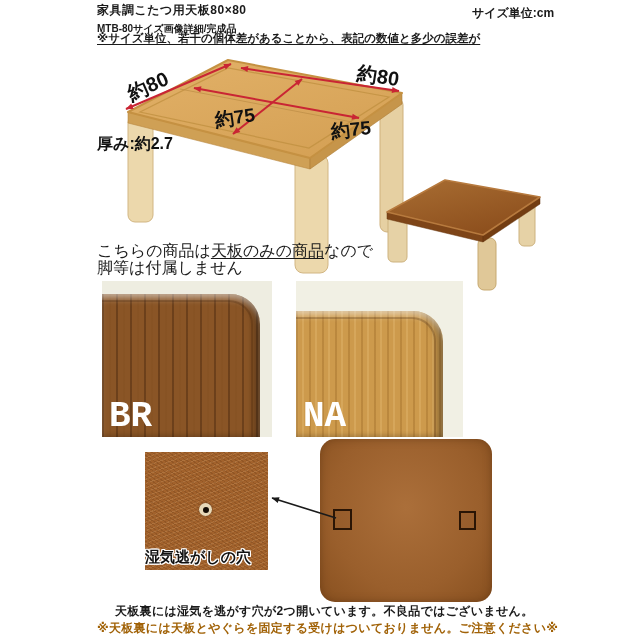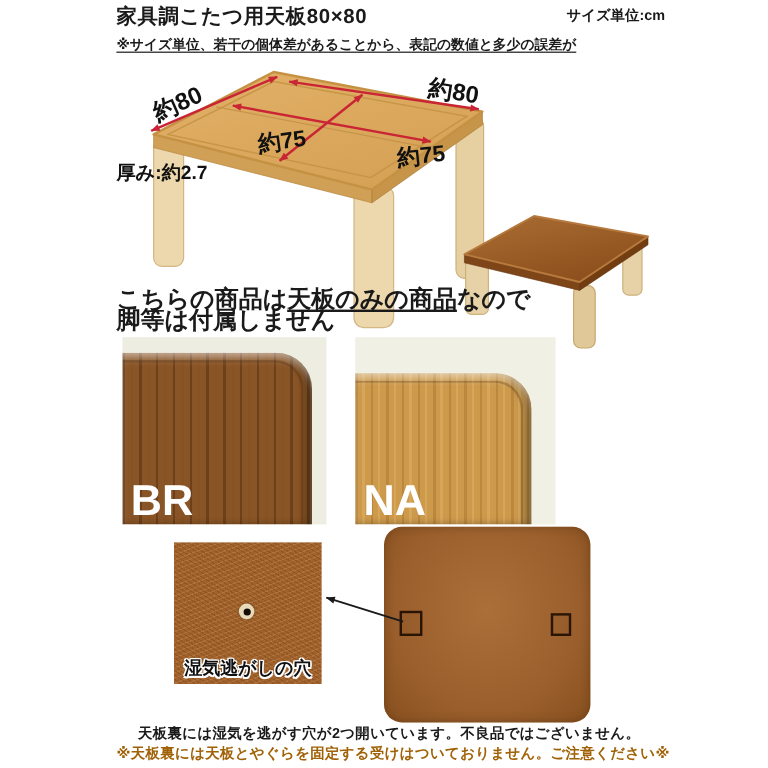--- a/index.html
+++ b/index.html
@@ -1,57 +1,57 @@
 <!DOCTYPE html>
 <html><head>
 <meta charset="utf-8">
 <style>
   html,body{margin:0;padding:0;background:#fff;}
   .page{position:relative;width:640px;height:640px;background:#ffffff;overflow:hidden;
         font-family:"Liberation Sans","DejaVu Sans",sans-serif;color:#1a1a1a;}
   .abs{position:absolute;}
 
   
-  .title{left:97px;top:2px;font-size:17px;font-weight:bold;letter-spacing:.5px;}
+  .title{left:97px;top:2px;font-size:12px;font-weight:bold;letter-spacing:.5px;}
   .sizeunit{left:472px;top:5px;font-size:12px;font-weight:bold;}
   .subtitle{left:97px;top:22px;font-size:10px;font-weight:bold;}
   .notice{left:97px;top:32px;width:465px;font-size:11.5px;font-weight:bold;line-height:12.5px;
           text-decoration:underline;text-underline-offset:2px;}
 
   
   .diagram{left:85px;top:55px;}
 
   
-  .onlynote{left:97px;top:242px;font-size:20px;font-weight:bold;line-height:17px;}
+  .onlynote{left:97px;top:242px;font-size:16px;font-weight:normal;line-height:17px;}
   .onlynote u{text-underline-offset:2px;}
 
   
   .photo{background:#eeede1;}
   .photo-br{left:102px;top:281px;width:170px;height:156px;}
   .photo-na{left:296px;top:281px;width:167px;height:156px;background:#f1f0e4;}
   .wood{position:absolute;left:0;bottom:0;border-radius:0 30px 0 0;
         box-shadow:inset 0 7px 7px -3px rgba(255,255,255,.55),
                    inset -9px 0 8px -4px rgba(0,0,0,.38),
-                   inset 0 -4px 6px -3px rgba(0,0,0,.18);}
+                   inset 0 -4px 6px -3px rgba(0,0,0,.18);font-family:Liberation Mono, monospace;}
   .wood-br{top:13px;right:12px;background-color:#8a5526;
      background-image:repeating-linear-gradient(90deg,rgba(40,16,2,.30) 0 2px,rgba(0,0,0,0) 2px 7px,rgba(125,75,28,.22) 7px 9px,rgba(0,0,0,0) 9px 14px);}
   .wood-na{top:30px;right:20px;background-color:#cd9a4c;
      background-image:repeating-linear-gradient(90deg,rgba(120,70,10,.22) 0 2px,rgba(0,0,0,0) 2px 6px,rgba(235,195,125,.30) 6px 8px,rgba(0,0,0,0) 8px 13px);}
   .routed{position:absolute;top:6px;right:7px;left:0;bottom:0;border-top:2px solid rgba(60,30,5,.25);
           border-right:2px solid rgba(60,30,5,.25);border-radius:0 24px 0 0;}
   .sample-label{position:absolute;left:7px;bottom:0px;font-size:36px;font-weight:bold;color:#ffffff;line-height:40px;}
 
   
   .holephoto{left:145px;top:452px;width:123px;height:118px;background-color:#a2622c;
      background-image:repeating-linear-gradient(33deg,rgba(60,25,0,.16) 0 1px,rgba(0,0,0,0) 1px 3px),
                       repeating-linear-gradient(-21deg,rgba(255,220,170,.14) 0 1px,rgba(0,0,0,0) 1px 4px);}
   .hole{position:absolute;left:54px;top:51px;width:13px;height:13px;border-radius:50%;
         background:#e8d9b8;box-shadow:0 0 2px rgba(0,0,0,.4);}
   .hole::after{content:"";position:absolute;left:3.5px;top:3.5px;width:6px;height:6px;border-radius:50%;background:#140c04;}
-  .holecaption{position:absolute;left:0;right:0;bottom:3px;text-align:center;font-size:15px;font-weight:bold;color:#111;
+  .holecaption{position:absolute;left:0;right:0;bottom:3px;text-align:left;font-size:15px;font-weight:bold;color:#111;
         text-shadow:1px 0 0 #fff,-1px 0 0 #fff,0 1px 0 #fff,0 -1px 0 #fff,1px 1px 0 #fff,-1px -1px 0 #fff,1px -1px 0 #fff,-1px 1px 0 #fff;}
   .underside{left:320px;top:439px;width:172px;height:163px;border-radius:15px;
      background:radial-gradient(ellipse at 50% 42%, #ab6f3a 0%, #9a5f2c 62%, #88501f 100%);
      box-shadow:inset 0 0 8px rgba(60,30,5,.35);}
   .sq{position:absolute;border:2px solid #2a1505;background:rgba(0,0,0,.03);}
   .sq-left{left:13px;top:70px;width:15px;height:17px;}
   .sq-right{left:139px;top:72px;width:13px;height:15px;}
   .connector{left:264px;top:492px;}
 
   
@@ -60,20 +60,21 @@
 
   svg text{font-family:"Liberation Sans","DejaVu Sans",sans-serif;}
 </style>
 </head>
 <body>
 
 <div class="page">
 
   <div class="abs title">家具調こたつ用天板80×80</div>
   <div class="abs sizeunit">サイズ単位:cm</div>
+  <div class="abs subtitle">MTB-80サイズ画像詳細/完成品</div>
   <div class="abs notice"><span>※サイズ単位、若干の個体差があることから、表記の数値と多少の誤差が</span><br>
     </div>
 
   <svg class="abs diagram" width="470" height="245" viewBox="0 0 470 245">
     <defs>
       <marker id="ra" markerWidth="9" markerHeight="8" refX="7.5" refY="3.5" orient="auto-start-reverse" markerUnits="userSpaceOnUse">
         <path d="M0.5,0.5 L8,3.5 L0.5,6.5 z" fill="#c92534"></path>
       </marker>
       <linearGradient id="topg" x1="0" y1="0" x2="0.7" y2="1">
         <stop offset="0" stop-color="#e2b168"></stop>

